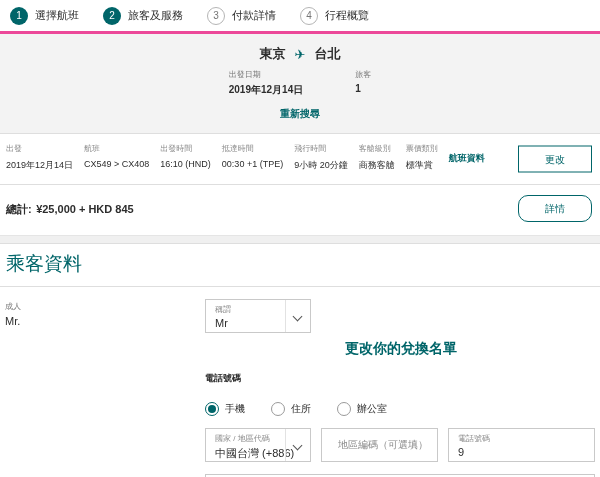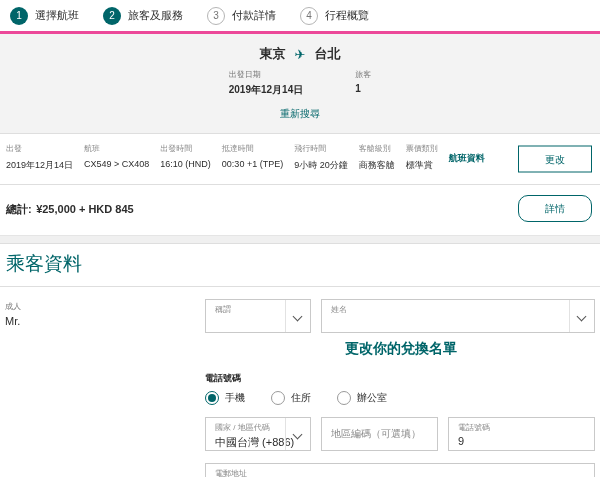--- a/index.html
+++ b/index.html
@@ -17,21 +17,21 @@
 
   
   .summary { background:#f3f3f3; border-top:3px solid #ec4899; text-align:center; padding:11px 0 12px; }
   .route { display:flex; justify-content:center; align-items:center; gap:9px;
     font-size:13px; font-weight:bold; }
   .plane { color:#006569; font-size:13px; }
   .summary-info { display:inline-flex; gap:52px; margin-top:2px; text-align:left; }
   .info-label { font-size:8px; color:#7a7a7a; }
   .info-value { font-size:10px; font-weight:bold; margin-top:3px; }
   .search-again { display:inline-block; margin-top:10px; color:#006569;
-    font-size:10px; font-weight:normal; cursor:pointer; }
+    font-size:10px; font-weight:bold; cursor:pointer; }
 
   
   .flight { position:relative; display:flex; align-items:flex-start; background:#fff;
     border-top:1px solid #dedede; border-bottom:1px solid #dedede; padding:9px 6px 12px; }
   .fcol { margin-right:11px; }
   .flab { font-size:8px; color:#8a8a8a; margin-bottom:5px; }
   .fval { font-size:9px; color:#2d2d2d; }
   .flight-link { font-size:9px; color:#006569; font-weight:bold; margin-top:9px; cursor:pointer;font-family:Liberation Serif, serif; }
   .btn { position:absolute; right:8px; width:74px; height:27px; background:#fff;
     border:1px solid #006569; color:#006569; font-size:10px; display:flex;
@@ -53,34 +53,34 @@
   .form { padding:12px 5px 0; }
   .row1 { display:flex; gap:10px; }
   .adult-block { width:190px; flex:none; padding-top:2px; }
   .adult-label { font-size:8px; color:#7a7a7a; }
   .adult-value { font-size:11px; margin-top:3px; }
 
   .field { position:relative; border:1px solid #c9c9c9; background:#fff; height:34px;
     padding:4px 9px; cursor:text; }
   .flabel { display:block; font-size:8px; color:#8a8a8a; }
   .fvalue { display:block; font-size:11px; color:#2d2d2d; margin-top:2px; white-space:pre; }
-  .field.center-label { display:flex; align-items:center; }
+  .field.center-label { display:flex; align-items:center;justify-content:flex-end; }
   .field.center-label .flabel { font-size:10px; color:#8a8a8a; }
   .w130 { width:106px; flex:none; }
   .flex1 { flex:1; }
   .select { cursor:pointer; }
   .chev { position:absolute; right:0; top:0; bottom:0; width:25px; border-left:1px solid #e2e2e2; }
   .chev::after { content:""; position:absolute; left:8px; top:13px; width:6px; height:6px;
     border-right:1px solid #555; border-bottom:1px solid #555; transform:rotate(45deg); }
 
   .link-row { margin:6px 0 0 340px; }
   .teal-link { color:#006569; font-size:14px; font-weight:bold; cursor:pointer; }
 
   .phone-label { margin:14px 0 0 200px; font-size:9px; font-weight:bold; color:#2d2d2d; }
-  .radios { display:flex; gap:26px; margin:6px 0 0 200px; }
+  .radios { display:flex; gap:26px; margin:17px 0 0 200px; }
   .radio-item { display:flex; align-items:center; gap:6px; cursor:pointer; }
   .radio { width:14px; height:14px; border-radius:50%; border:1px solid #9a9a9a; position:relative; }
   .radio.checked { border-color:#006569; }
   .radio.checked::after { content:""; position:absolute; left:2px; top:2px; width:8px; height:8px;
     border-radius:50%; background:#006569; }
   .radio-label { font-size:10px; }
 
   .frow { display:flex; gap:10px; margin:12px 0 0 200px; }
 </style>
 </head>
@@ -173,25 +173,21 @@
 
 <div class="form">
 
   <div class="row1">
     <div class="adult-block">
       <div class="adult-label">成人</div>
       <div class="adult-value">Mr.</div>
     </div>
     <div class="field select w130">
       <span class="flabel">稱謂</span>
-      <span class="chev"></span>
-    </div>
-    <div class="field select flex1">
-      <span class="flabel">姓名</span>
-      <span class="fvalue"></span>
+      <span class="fvalue">Mr</span>
       <span class="chev"></span>
     </div>
   </div>
 
   <div class="link-row">
     <span class="teal-link">更改你的兌換名單</span>
   </div>
 
   <div class="phone-label">電話號碼</div>
 

